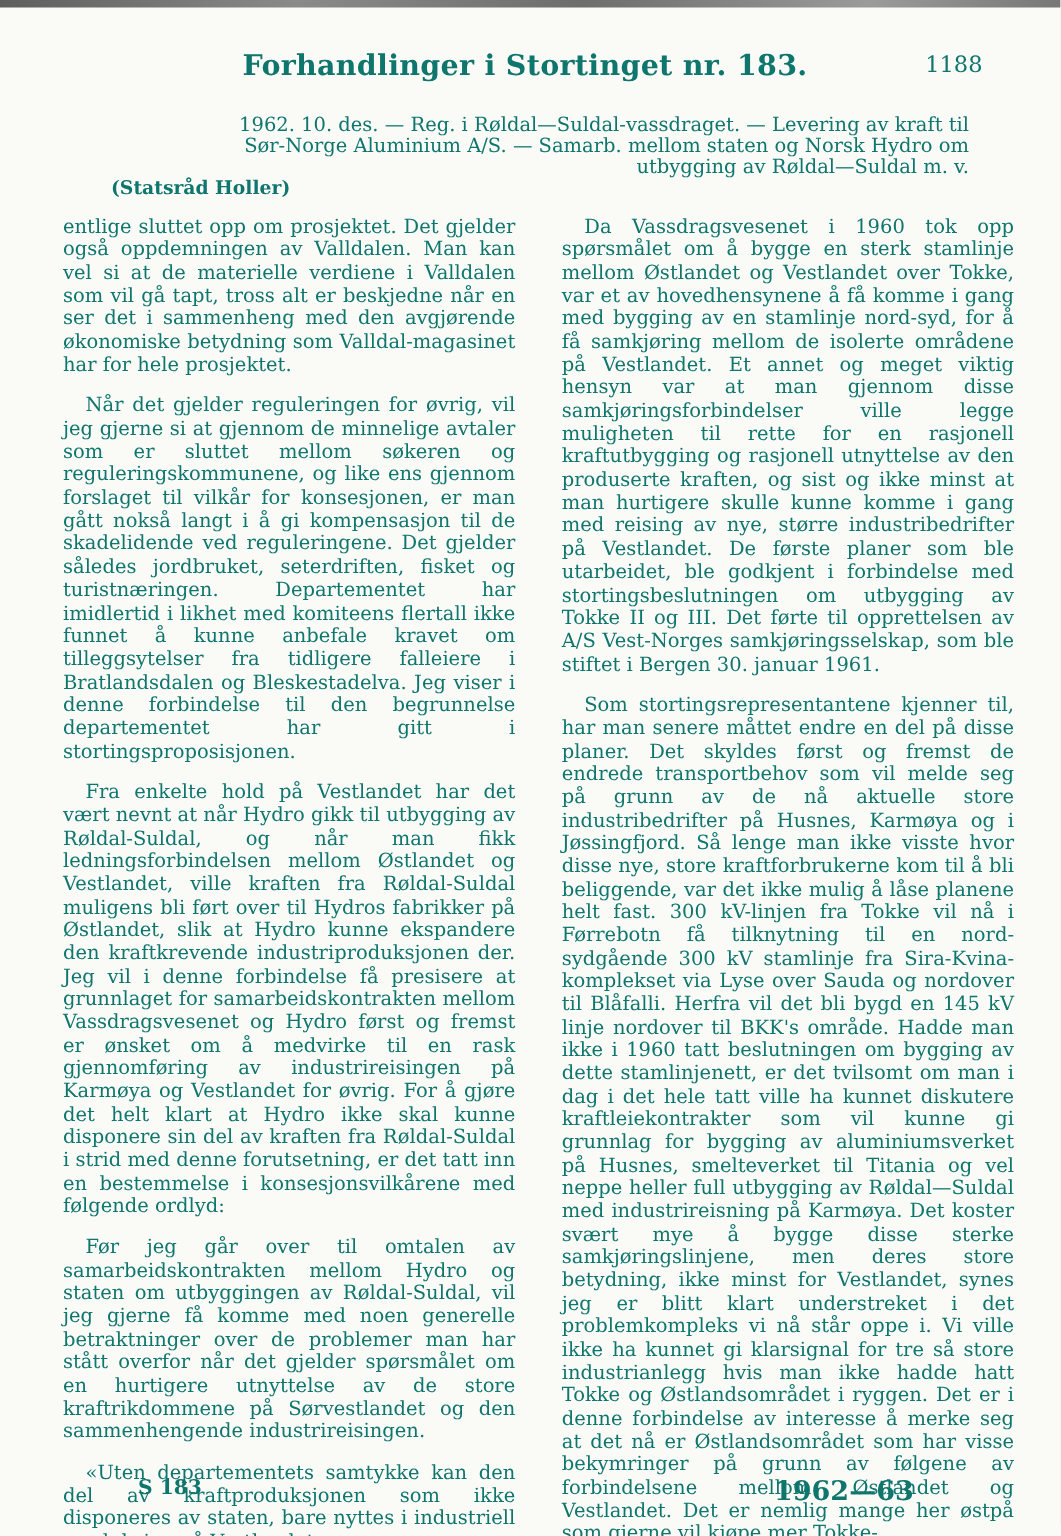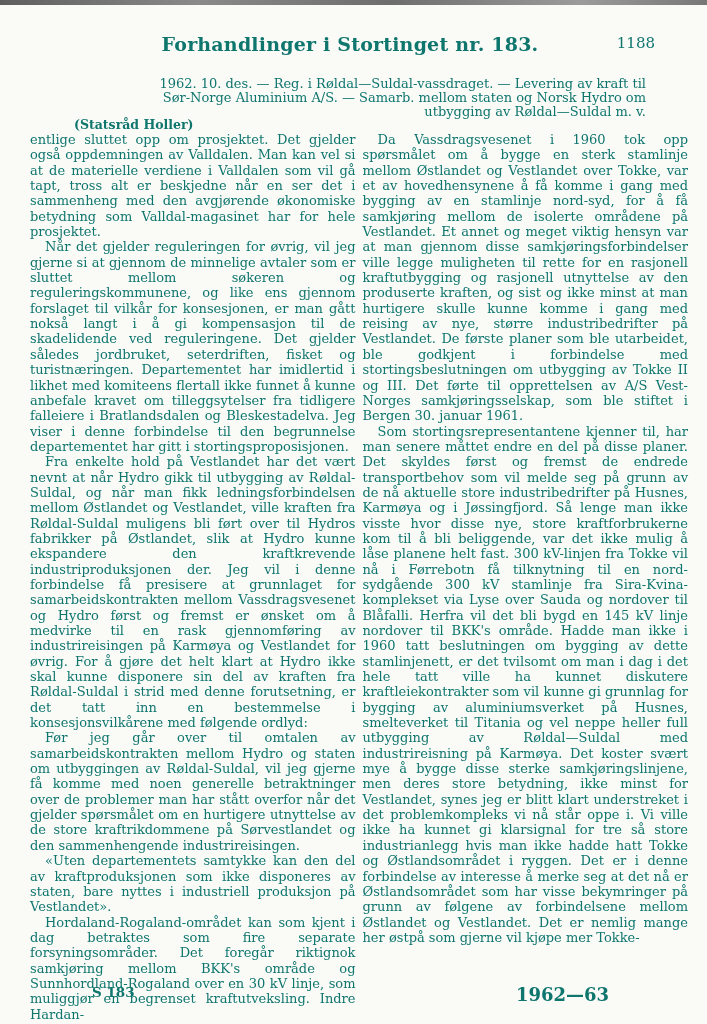--- a/index.html
+++ b/index.html
@@ -61,21 +61,21 @@
     width: 658px;
     display: flex;
     gap: 7px;
   }
   .col {
     width: 326px;
     font-size: 13px;
     line-height: 15.35px;
     text-align: justify;
   }
-  .col p { margin: 0; }
+  .col p { margin: 12px; }
   .col p.indent { text-indent: 15px; }
   .footer-left {
     position: absolute;
     top: 984px;
     left: 92px;
     font-size: 13.5px;
     font-weight: bold;
   }
   .footer-right {
     position: absolute;

